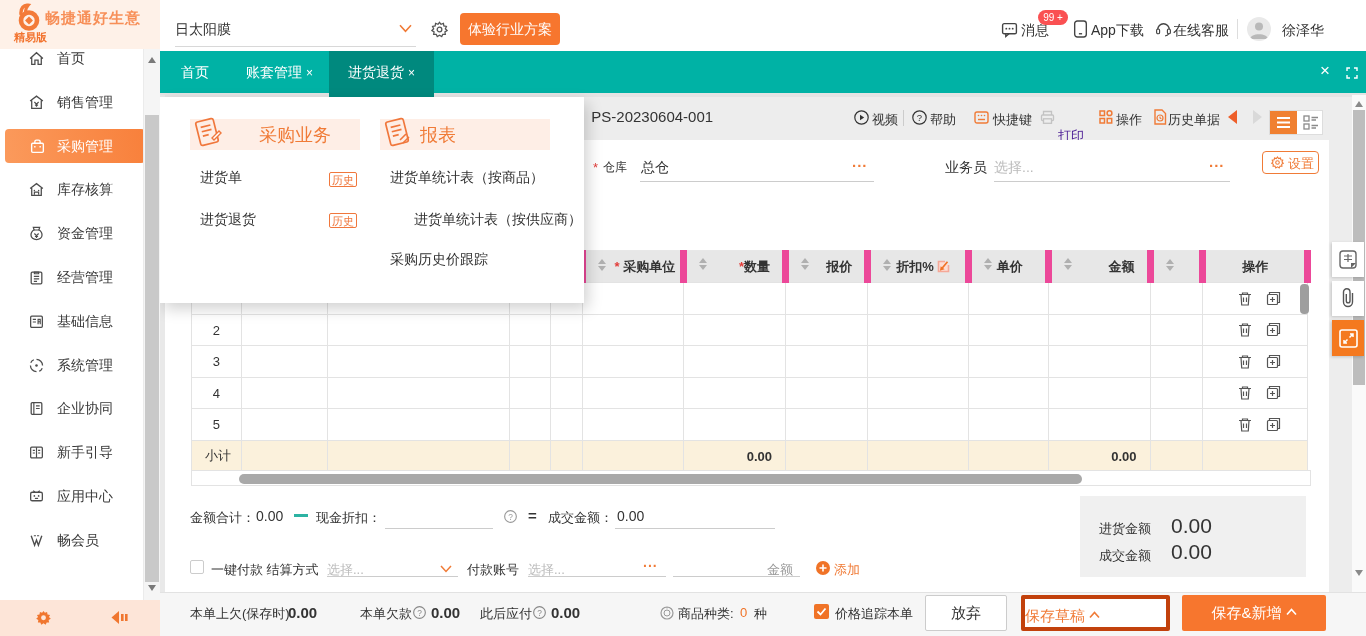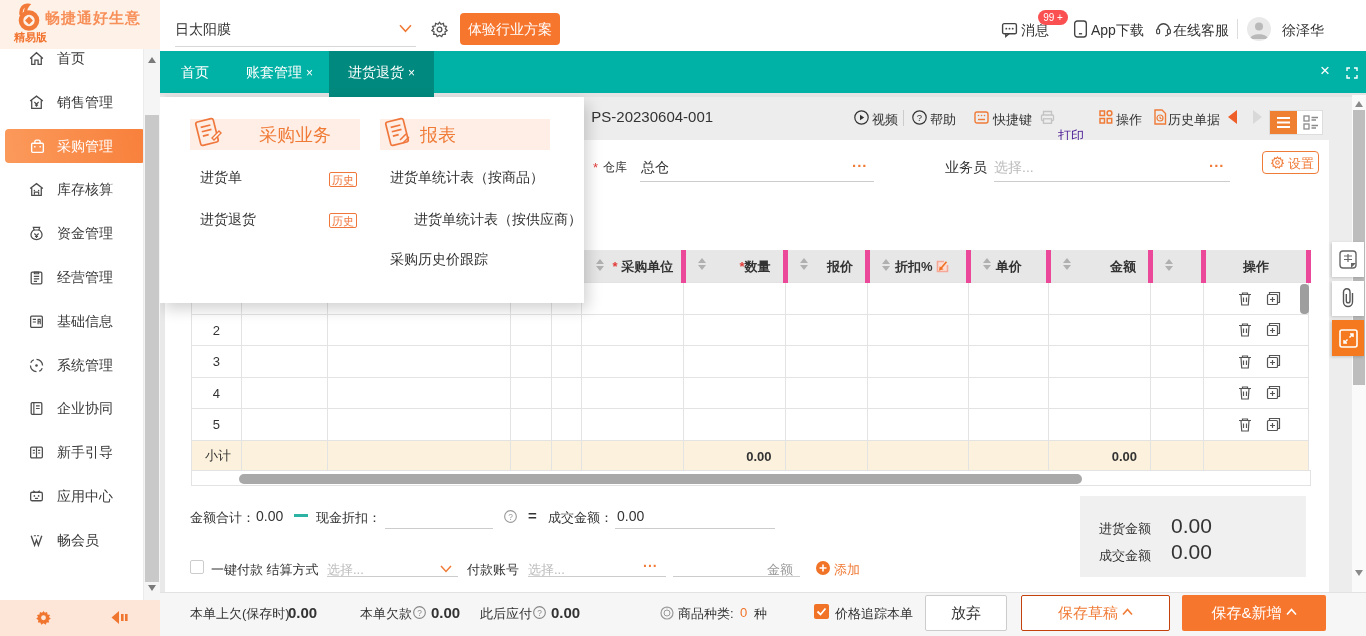--- a/index.html
+++ b/index.html
@@ -37,21 +37,21 @@
 #gutterL { position:absolute; left:0; top:95px; width:5px; height:497px; background:#e9e9e9; }
 #gutterR { position:absolute; left:1169px; top:140px; width:23px; height:452px; background:#ededed; }
 
 #botbar { position:absolute; left:0; top:592px; width:1206px; height:44px; background:#f6f6f6; border-top:1px solid #e2e2e2; }
 
 #mscroll { position:absolute; left:1192px; top:95px; width:14px; height:497px; background:#fafafa; }
 #mthumb { position:absolute; left:1px; top:15px; width:12px; height:275px; background:#bdbdbd; }
 
 #tbl { position:absolute; left:31px; top:250px; width:1120px; border-collapse:collapse; table-layout:fixed; }
 #tbl td { border:1px solid #e3e3e3; height:31px; padding:0 13px; font-size:13px; overflow:hidden; white-space:nowrap; }
-#tbl tr.hdr td { background:#e7e7e7; font-weight:bold; height:32px; padding:0 12px; border-left:1px solid #f7f7f7; border-right:5px solid #ec4899; border-top:1px solid #e8e8e8; }
+#tbl tr.hdr td { background:#e7e7e7; font-weight:bold; height:32px; padding:0 12px; border-left:1px solid #f7f7f7; border-right:7px solid #ec4899; border-top:1px solid #e8e8e8; }
 #tbl tr.sub td { background:#fbf1dc; }
 .cnum { text-align:center;margin-top:37px; }
 .rnum { text-align:center; color:#333; }
 .ramt { text-align:right; font-weight:bold; }
 
 .ul { position:absolute; border-bottom:1px solid #ccc; }
 .orange { color:#f07b37; }
 .cart { display:inline-block; width:9px; height:12px; position:relative; margin-right:4px; }
 .cart:before { content:""; position:absolute; left:0; top:0; border-left:4.5px solid transparent; border-right:4.5px solid transparent; border-bottom:5px solid #b0b0b0; }
 .cart:after { content:""; position:absolute; left:0; bottom:0; border-left:4.5px solid transparent; border-right:4.5px solid transparent; border-top:5px solid #b0b0b0; }
@@ -408,21 +408,21 @@
         <path d="M7 1 V2.5" stroke="#999"></path>
       </svg>
     <div class="abs" style="left:518px;top:12px;">商品种类:</div>
     <div class="abs" style="left:580px;top:12px;color:#f07327;">0</div>
     <div class="abs" style="left:594px;top:12px;">种</div>
     <div class="abs" style="left:654px;top:11px;width:15px;height:15px;background:#f07327;border-radius:2px;"><svg width="15" height="15" viewBox="0 0 15 15">
           <path d="M3.5 7.5 L6.5 10.5 L11.5 4.5" fill="none" stroke="#fff" stroke-width="1.8"></path>
         </svg></div>
     <div class="abs" style="left:675px;top:12px;">价格追踪本单</div>
     <div class="abs" style="left:765px;top:2px;width:82px;height:36px;background:#fff;border:1px solid #ccc;border-radius:2px;text-align:center;line-height:34px;font-size:15px;">放弃</div>
-    <div class="abs" style="left:861px;top:2px;width:149px;height:36px;background:#fff;border:1px solid #c2410c;border-radius:2px;text-align:center;line-height:34px;font-size:15px;color:#f07b37;">保存草稿 <svg width="11" height="8" viewBox="0 0 11 8" style="vertical-align:2px">
+    <div class="abs" style="left:861px;top:2px;width:149px;height:36px;background:#fff;border:4px solid #c2410c;border-radius:2px;line-height:34px;font-size:15px;color:#f07b37;">保存草稿 <svg width="11" height="8" viewBox="0 0 11 8" style="vertical-align:2px">
           <path d="M1 6.5 L5.5 1.5 L10 6.5" fill="none" stroke="#f07b37" stroke-width="1.6"></path>
         </svg></div>
     <div class="abs" style="left:1022px;top:2px;width:144px;height:36px;background:#f7762e;border-radius:2px;text-align:center;line-height:36px;font-size:15px;color:#fff;">保存&amp;新增 <svg width="11" height="8" viewBox="0 0 11 8" style="vertical-align:2px">
           <path d="M1 6.5 L5.5 1.5 L10 6.5" fill="none" stroke="#fff" stroke-width="1.6"></path>
         </svg></div>
   </div>
 
   <div class="abs" style="left:1172px;top:242px;width:32px;height:35px;background:#fff;box-shadow:-1px 1px 3px rgba(0,0,0,.18);z-index:6;">
       <svg style="position:absolute;left:7px;top:8px" width="18" height="19" viewBox="0 0 18 19">
         <rect x="1" y="1" width="16" height="17" rx="3" fill="none" stroke="#666" stroke-width="1.4"></rect>

